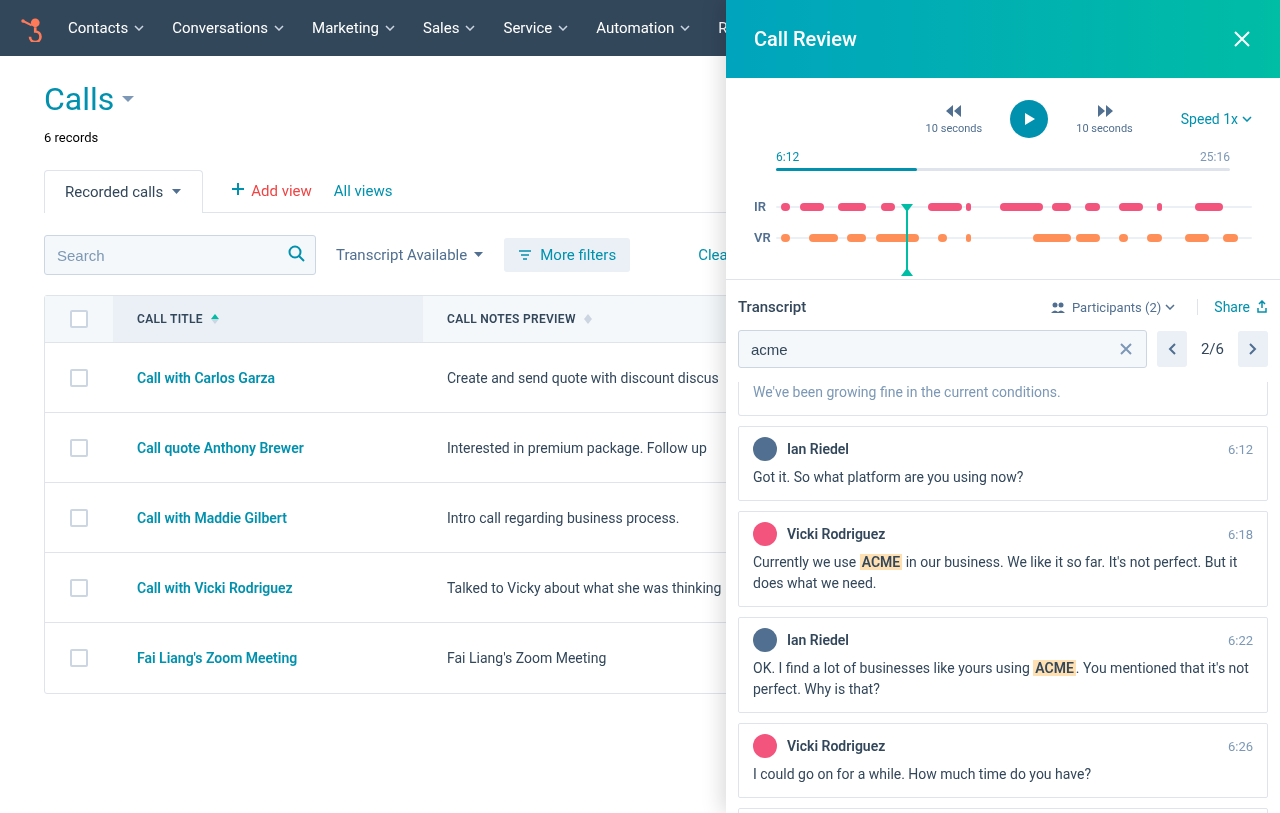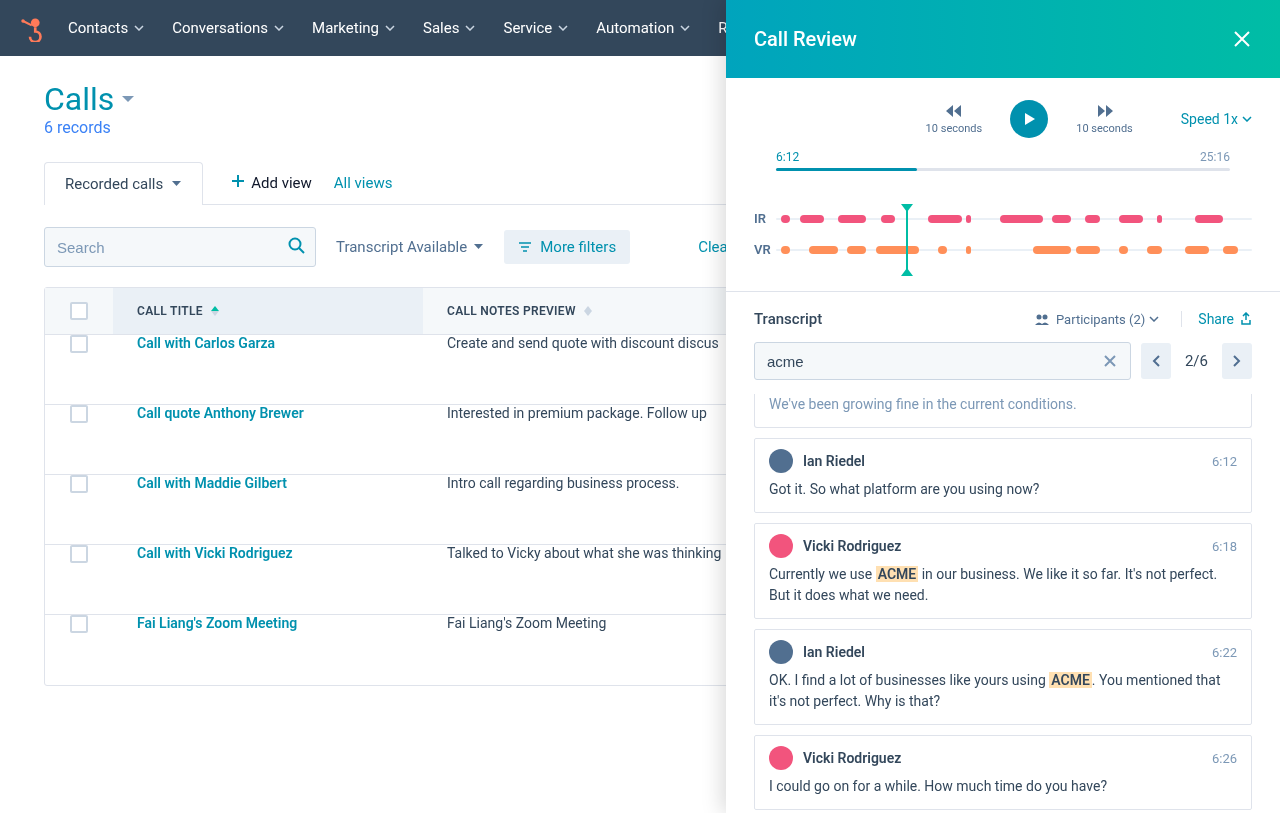--- a/index.html
+++ b/index.html
@@ -8,47 +8,47 @@
 
 .topnav { background: #33475b; height: 56px; display: flex; align-items: center; padding: 0 16px; color: #fff; }
 .logo { width: 28px; height: 28px; margin-right: 24px; }
 .nav-item { display: flex; align-items: center; margin-right: 28px; font-size: 15px; cursor: pointer; }
 .nav-item svg { margin-left: 6px; }
 
 
 .page { padding: 24px 40px 0 44px; width: 100%; }
 .page-title-row { display: flex; align-items: center; }
 .page-title { font-size: 32px; font-weight: 400; color: #0091ae; margin-right: 6px; }
-.records { color: #3b82f6; margin-top: 0; font-size: 16px; }
+.records { color: #000000; margin-top: 12px; font-size: 13px; }
 
 .tabs-row { display: flex; align-items: center; margin-top: 24px; border-bottom: 1px solid #dfe3eb; }
 .tab { padding: 12px 20px; border: 1px solid #dfe3eb; border-bottom: none; border-radius: 4px 4px 0 0; background: #fff; display: flex; align-items: center; font-size: 15px; color: #33475b; cursor: pointer; position: relative; top: 1px; }
 .tab svg { margin-left: 8px; }
-.add-view { display: flex; align-items: flex-start; color: #0f172a; margin-left: 28px; cursor: pointer; font-size: 15px; }
+.add-view { display: flex; align-items: flex-start; color: #ef4444; margin-left: 28px; cursor: pointer; font-size: 15px; }
 .add-view svg { margin-right: 6px; }
 .all-views { color: #0091ae; margin-left: 22px; cursor: pointer; font-size: 15px; }
 
 .filters-row { display: flex; align-items: center; margin-top: 22px; gap: 20px; }
 .search-wrap { position: relative; width: 272px; }
 .search-input { width: 100%; height: 40px; border: 1px solid #cbd6e2; background: #f5f8fa; border-radius: 3px; padding: 0 40px 0 12px; font-size: 15px; color: #33475b; }
 .search-input::placeholder { color: #7c98b6; }
 .search-icon { position: absolute; right: 10px; top: 10px; color: #0091ae; }
 .filter-pill { display: flex; align-items: center; color: #516f90; cursor: pointer; font-size: 15px; }
 .filter-pill svg { margin-left: 6px; }
 .more-filters { background: #eaf0f6; border-radius: 3px; padding: 8px 14px; display: flex; align-items: center; color: #0091ae; cursor: pointer; font-size: 15px; }
 .more-filters svg { margin-right: 8px; }
 .clear-all { color: #0091ae; cursor: pointer; font-size: 15px; margin-left: 48px; }
 
 .table { margin-top: 20px; border: 1px solid #dfe3eb; border-radius: 3px; }
 .thead { display: flex; background: #f5f8fa; border-bottom: 1px solid #dfe3eb; }
 .th-check { width: 68px; display: flex; align-items: center; justify-content: center; padding: 14px 0; }
 .th-title { width: 310px; background: #eaf0f6; padding: 16px 24px; font-size: 12px; font-weight: 600; color: #33475b; letter-spacing: 0.3px; display: flex; align-items: center; }
 .th-notes { flex: 1; padding: 16px 24px; font-size: 12px; font-weight: 600; color: #33475b; letter-spacing: 0.3px; display: flex; align-items: center; }
 .sort-icons { margin-left: 8px; display: flex; flex-direction: column; line-height: 0; }
-.row { display: flex; border-bottom: 1px solid #dfe3eb; align-items: flex-start; min-height: 70px; }
+.row { display: flex; border-bottom: 1px solid #dfe3eb; align-items: center; min-height: 70px; }
 .row:last-child { border-bottom: none; }
 .cell-check { width: 68px; display: flex; align-items: center; justify-content: center; }
 .cell-title { width: 310px; padding: 0 24px; color: #0091ae; font-weight: 600; font-size: 14px; }
 .cell-notes { flex: 1; padding: 0 24px; color: #33475b; font-size: 14px; }
 .checkbox { width: 18px; height: 18px; border: 2px solid #cbd6e2; border-radius: 2px; background: #fff; cursor: pointer; }
 
 
 .panel { position: absolute; top: 0; right: 0; width: 554px; height: 813px; background: #fff; box-shadow: -4px 0 20px rgba(0,0,0,0.15); display: flex; flex-direction: column; }
 .panel-header { background: linear-gradient(90deg, #00a4bd 0%, #00bda5 100%); height: 78px; display: flex; align-items: center; justify-content: space-between; padding: 0 28px; color: #fff; }
 .panel-title { font-size: 20px; font-weight: 500; }
@@ -60,33 +60,33 @@
 .skip-btn svg { margin-bottom: 4px; }
 .play-btn { width: 38px; height: 38px; border-radius: 50%; background: #0091ae; display: flex; align-items: center; justify-content: center; cursor: pointer; }
 .speed { color: #0091ae; font-size: 14px; cursor: pointer; display: flex; align-items: center; margin-left: 20px; }
 .speed svg { margin-left: 4px; }
 
 .progress-row { display: flex; justify-content: space-between; font-size: 12px; color: #0091ae; margin-bottom: 4px; padding: 0 22px; }
 .progress-row .end { color: #7c98b6; }
 .progress-bar { height: 3px; background: #dfe3eb; border-radius: 2px; position: relative; margin: 0 22px; }
 .progress-fill { height: 100%; width: 31%; background: #0091ae; border-radius: 2px; }
 
-.tracks { margin-top: 40px; padding: 0 0; }
+.tracks { margin-top: 28px; padding: 0 0; }
 .track-row { display: flex; align-items: center; margin-bottom: 16px; }
 .track-label { width: 22px; font-size: 13px; color: #516f90; text-align: left; font-weight: 600; }
 .track-line { flex: 1; height: 2px; background: #eaf0f6; position: relative; border-radius: 2px; }
 .seg { position: absolute; height: 8px; top: -3px; border-radius: 4px; }
 .seg.pink { background: #f2547d; }
 .seg.orange { background: #ff8f59; }
 .playhead { position: absolute; left: 31%; top: 198px; width: 2px; height: 58px; background: #00bda5; }
 .playhead::before, .playhead::after { content: ''; position: absolute; left: -5px; width: 0; height: 0; border-left: 6px solid transparent; border-right: 6px solid transparent; }
 .playhead::before { top: -6px; border-top: 8px solid #00bda5; }
 .playhead::after { bottom: -6px; border-bottom: 8px solid #00bda5; }
 
-.transcript-section { border-top: 1px solid #dfe3eb; padding: 18px 28px 0; flex: 1; overflow: hidden; display:flex; flex-direction:column; }
+.transcript-section { border-top: 1px solid #dfe3eb; padding: 18px 12px 0; flex: 1; overflow: hidden; display:flex; flex-direction:column; }
 .transcript-header { display: flex; align-items: center; justify-content: space-between; margin-bottom: 14px; }
 .transcript-label { font-size: 15px; font-weight: 500; color: #33475b; }
 .participants { display: flex; align-items: center; color: #516f90; cursor: pointer; font-size: 13px; }
 .participants svg { margin-right: 6px; }
 .share { color: #0091ae; font-size: 14px; cursor: pointer; display: flex; align-items: center; padding-left: 16px; border-left: 1px solid #dfe3eb; margin-left: 16px; }
 .share svg { margin-left: 6px; }
 .right-group { display:flex; align-items:center; }
 
 .search-transcript { display: flex; align-items: center; gap: 10px; margin-bottom: 14px; }
 .ts-input-wrap { flex: 1; position: relative; border: 1px solid #cbd6e2; background: #f5f8fa; border-radius: 3px; height: 38px; display: flex; align-items: center; padding: 0 12px; }

